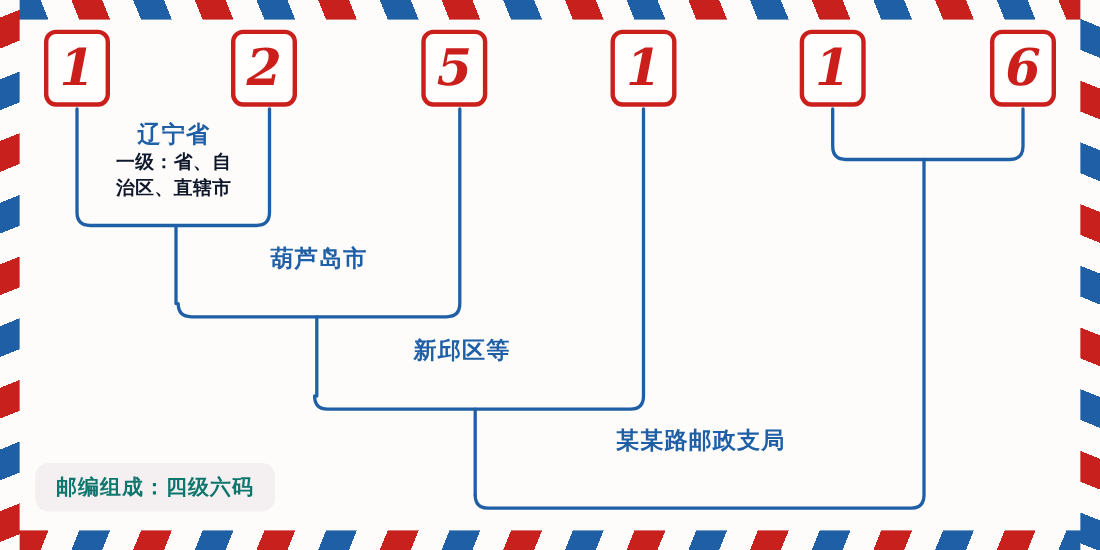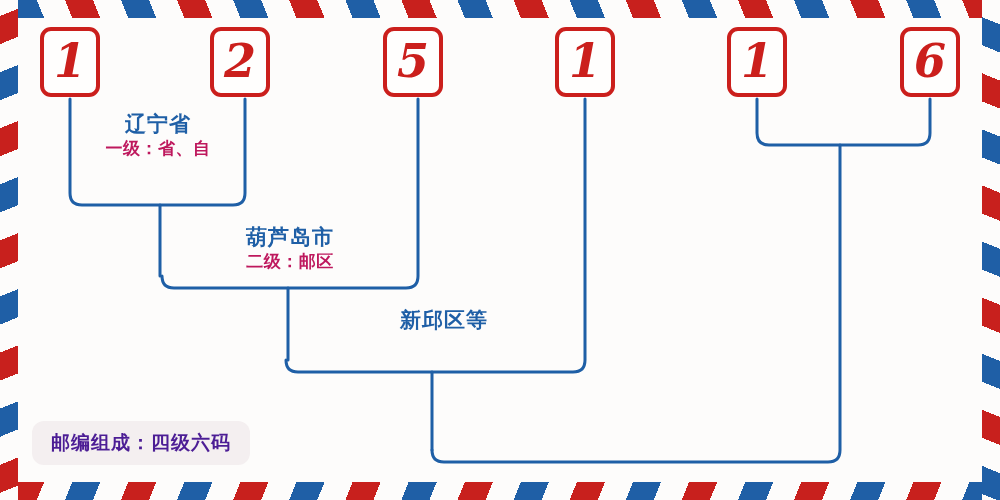--- a/index.html
+++ b/index.html
@@ -101,28 +101,28 @@
 
   
   .label-group {
     position: absolute;
     z-index: 2;
     text-align: center;
     white-space: nowrap;
   }
   .label-title {
     color: #1f5fa6;
-    font-family: Liberation Serif, serif;
+    font-family: Liberation Mono, monospace;
     font-weight: 700;
     font-size: 21px;
     line-height: 1.2;
     letter-spacing: 1px;
   }
   .label-sub {
-    color: #be185d;
+    color: #0f172a;
     font-family: "DejaVu Sans", "Liberation Sans", sans-serif;
     font-weight: 700;
     font-size: 17px;
     line-height: 1.35;
     letter-spacing: 0.5px;
   }
   .label-sub .ln { display: block; }
 
   
   #legend-badge {
@@ -130,21 +130,21 @@
     left: 32px; top: 421px;
     width: 218px; height: 44px;
     background: #f4eff0;
     border-radius: 12px;
     z-index: 4;
     display: flex;
     align-items: center;
     justify-content: center;
   }
   #legend-badge span {
-    color: #4c1d95;
+    color: #0f766e;
     font-family: "DejaVu Serif", "Liberation Serif", serif;
     font-weight: 700;
     font-size: 19px;
     letter-spacing: 1px;
   }
 </style>
 </head>
 <body>
 
 <div id="stage">
@@ -196,35 +196,34 @@
     <div class="digit-glyph">1</div>
   </div>
   <div class="digit-box" style="left:900px; top:27px;">
     <div class="digit-glyph">6</div>
   </div>
 
   <div class="label-group" style="left:80px; top:112px; width:156px;">
     <div class="label-title">辽宁省</div>
     <div class="label-sub">
       <span class="ln">一级：省、自</span>
+      <span class="ln">治区、直辖市</span>
     </div>
   </div>
 
   <div class="label-group" style="left:170px; top:225px; width:240px;">
     <div class="label-title">葫芦岛市</div>
-    <div class="label-sub">
-      <span class="ln">二级：邮区</span>
-    </div>
-  </div>
-
-  <div class="label-group" style="left:300px; top:308px; width:288px;">
+  </div>
+
+  <div class="label-group" style="left:276px; top:308px; width:288px;">
     <div class="label-title">新邱区等</div>
   </div>
 
   <div class="label-group" style="left:442px; top:390px; width:390px;">
+    <div class="label-title">某某路邮政支局</div>
   </div>
 
 
   <div id="legend-badge">
     <span>邮编组成：四级六码</span>
   </div>
 
 </div>
 
 </body></html>

